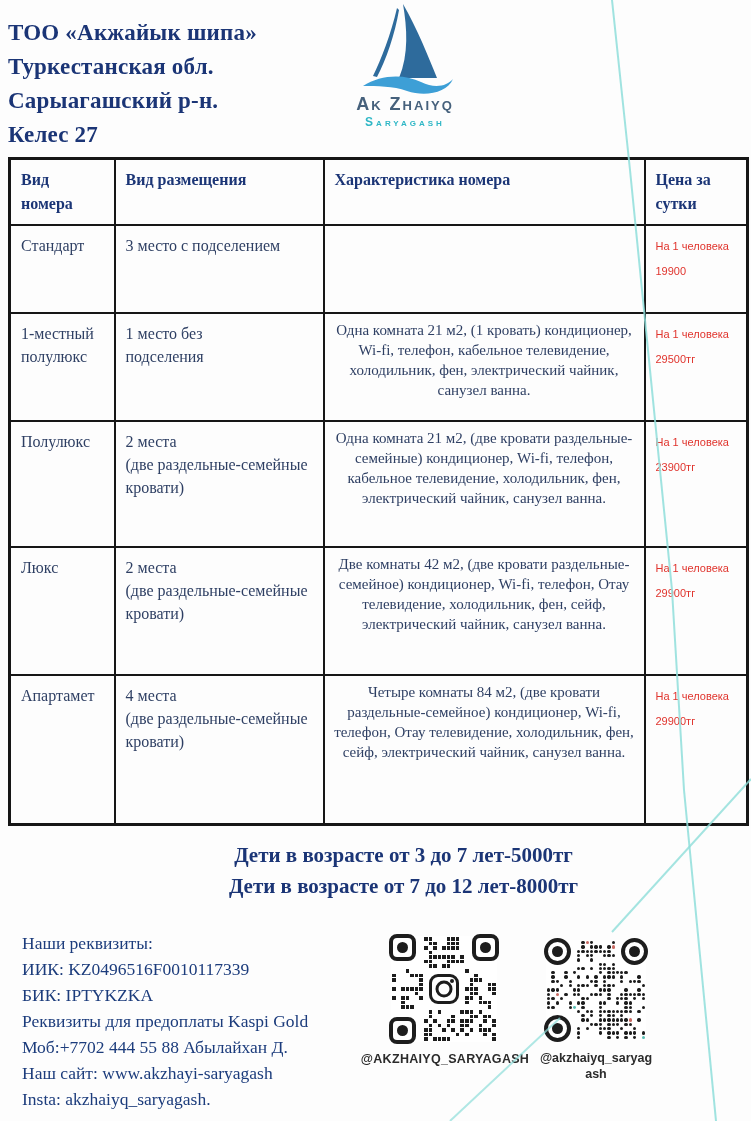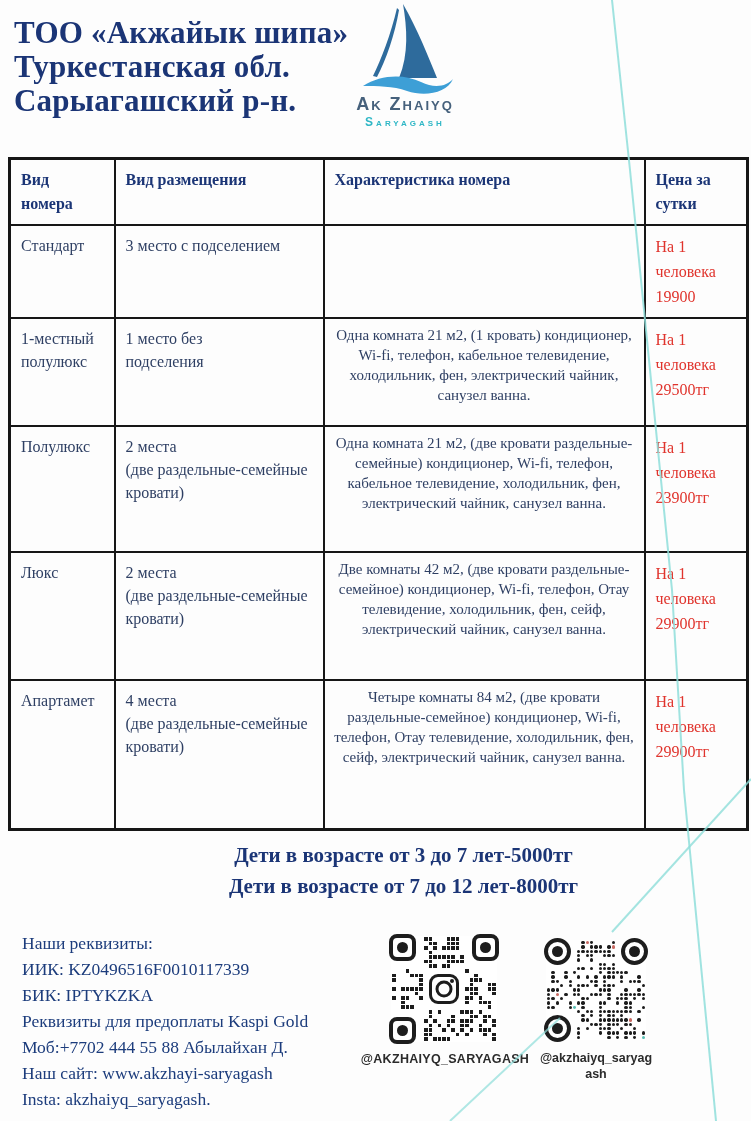--- a/index.html
+++ b/index.html
@@ -7,38 +7,38 @@
     --scan:#8fdeda; --caption:#2b2b2b; --qr-dark:#1d1d1d;
     --logo-sail:#2e6b9c; --logo-wave:#3d9fd6; --logo-title:#46617c; --logo-subtitle:#2fb7c6;
   }
   *{margin:0;padding:0;box-sizing:border-box}
   html,body{background:#e8e8e8}
   .page{
     position:relative;width:751px;height:1121px;background:#fdfdfd;margin:0 auto;
     overflow:hidden;font-family:"Liberation Serif",serif;
   }
   
-  .company{position:absolute;left:14px;top:16px;color:var(--navy);
-    font-weight:bold;font-size:31px;line-height:34px;letter-spacing:.2px}
+  .company{position:absolute;left:8px;top:16px;color:var(--navy);
+    font-weight:bold;font-size:23px;line-height:34px;letter-spacing:.2px}
   .logo{position:absolute;left:336px;top:2px;width:138px;text-align:center}
   .logo svg{display:block;margin:0 auto}
   .logo-title{font-family:"Liberation Sans",sans-serif;font-variant:small-caps;
     font-weight:bold;font-size:18px;letter-spacing:2px;color:var(--logo-title);margin-top:-4px}
   .logo-sub{font-family:"Liberation Sans",sans-serif;font-variant:small-caps;
     font-weight:bold;font-size:12px;letter-spacing:3px;color:var(--logo-subtitle)}
   
   table.rates{position:absolute;left:8px;top:157px;width:738px;border-collapse:collapse;
     table-layout:fixed;border:3px solid var(--border)}
   .rates th,.rates td{border:2px solid var(--border);vertical-align:top;padding:8px 10px}
   .rates th{color:var(--navy);font-size:16px;font-weight:bold;text-align:left;height:52px;line-height:24px}
   .rates td{color:var(--table-text);font-size:16px;line-height:23px}
   td.cell-occupancy{white-space:pre-line}
   td.cell-features{text-align:center;font-size:15px;line-height:20px;padding:6px 5px}
-  td.cell-price{color:var(--red);font-family:Liberation Serif, serif;
-    font-size:16px;line-height:25px;}
+  td.cell-price{color:var(--red);font-family:Liberation Sans, sans-serif;
+    font-size:11px;line-height:25px;}
   tr.r0 td{height:88px} tr.r1 td{height:108px} tr.r2 td{height:126px}
   tr.r3 td{height:128px} tr.r4 td{height:149px}
   
   .kids{position:absolute;left:0;top:840px;width:100%;padding-left:56px;text-align:center;
     color:var(--navy);font-weight:bold;font-size:21px;line-height:31px}
   
   .reqs{position:absolute;left:22px;top:930px;color:#1c3c7c;font-size:17.5px;line-height:26px}
   
   .qr{position:absolute;background:#fff}
   #qr1{left:391px;top:936px;width:106px;height:106px}
@@ -69,20 +69,21 @@
 </style>
 </head>
 <body>
 
 <div class="page">
 
   <div class="company">
     <div>ТОО «Акжайык шипа»</div>
     <div>Туркестанская обл.</div>
     <div>Сарыагашский р-н.</div>
+    <div>Келес 27</div>
   </div>
 
   <div class="logo">
     <svg width="104" height="96" viewBox="0 0 104 96">
       <path d="M44 6 C38 32 28 58 20 74 L24 75 C33 58 42 32 46 8 Z" fill="var(--logo-sail)"></path>
       <path d="M50 2 C54 26 56 52 46 76 L84 76 C76 56 64 26 50 2 Z" fill="var(--logo-sail)"></path>
       <path d="M10 84 C28 72 52 72 68 80 C82 87 94 84 100 77 C94 91 72 95 54 89 C40 84 24 84 10 84 Z" fill="var(--logo-wave)"></path>
     </svg>
     <div class="logo-title">Ak Zhaiyq</div>
     <div class="logo-sub">Saryagash</div>

